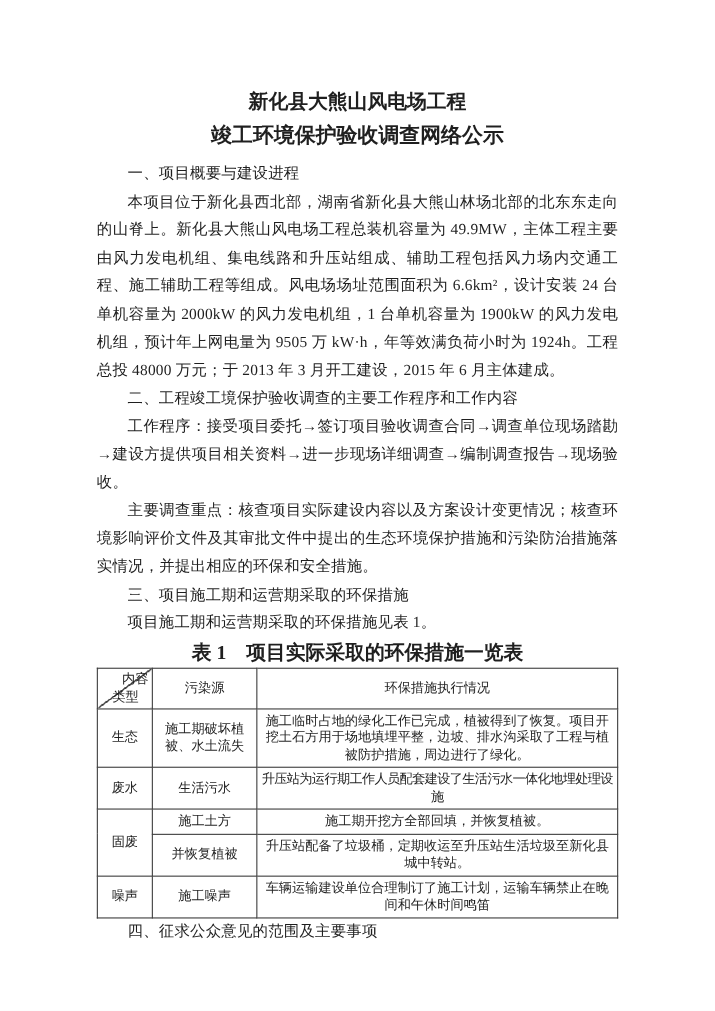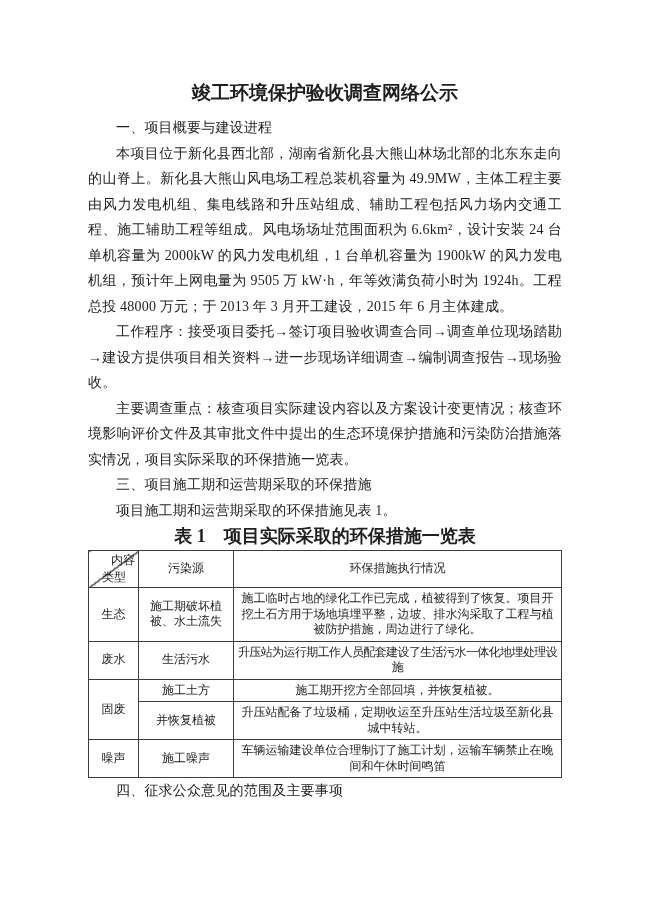--- a/index.html
+++ b/index.html
@@ -66,27 +66,29 @@
       transparent calc(50% + 0.7px));
   }
   .corner-top   { position: absolute; top: 2px; right: 3px; font-size: 12px; }
   .corner-bottom{ position: absolute; bottom: 2px; left: 13px; font-size: 12px; }
 </style>
 </head>
 <body>
 
 <div class="page">
 
+  <div class="doc-title1">新化县大熊山风电场工程</div>
   <div class="doc-title2">竣工环境保护验收调查网络公示</div>
 
   <p class="body-line">一、项目概要与建设进程</p>
   <p class="body-line">本项目位于新化县西北部，湖南省新化县大熊山林场北部的北东东走向的山脊上。新化县大熊山风电场工程总装机容量为 49.9MW，主体工程主要由风力发电机组、集电线路和升压站组成、辅助工程包括风力场内交通工程、施工辅助工程等组成。风电场场址范围面积为 6.6km²，设计安装 24 台单机容量为 2000kW 的风力发电机组，1 台单机容量为 1900kW 的风力发电机组，预计年上网电量为 9505 万 kW·h，年等效满负荷小时为 1924h。工程总投 48000 万元；于 2013 年 3 月开工建设，2015 年 6 月主体建成。</p>
 
+  <p class="body-line">二、工程竣工境保护验收调查的主要工作程序和工作内容</p>
   <p class="body-line">工作程序：接受项目委托→签订项目验收调查合同→调查单位现场踏勘→建设方提供项目相关资料→进一步现场详细调查→编制调查报告→现场验收。</p>
-  <p class="body-line">主要调查重点：核查项目实际建设内容以及方案设计变更情况；核查环境影响评价文件及其审批文件中提出的生态环境保护措施和污染防治措施落实情况，项目实际采取的环保措施一览表。</p>
+  <p class="body-line">主要调查重点：核查项目实际建设内容以及方案设计变更情况；核查环境影响评价文件及其审批文件中提出的生态环境保护措施和污染防治措施落实情况，并提出相应的环保和安全措施。</p>
 
   <p class="body-line">三、项目施工期和运营期采取的环保措施</p>
   <p class="body-line">项目施工期和运营期采取的环保措施见表 1。</p>
 
   <div class="table-caption">表 1　项目实际采取的环保措施一览表</div>
 
   <table class="measures">
     <colgroup>
       <col style="width:50px">
       <col style="width:95px">

